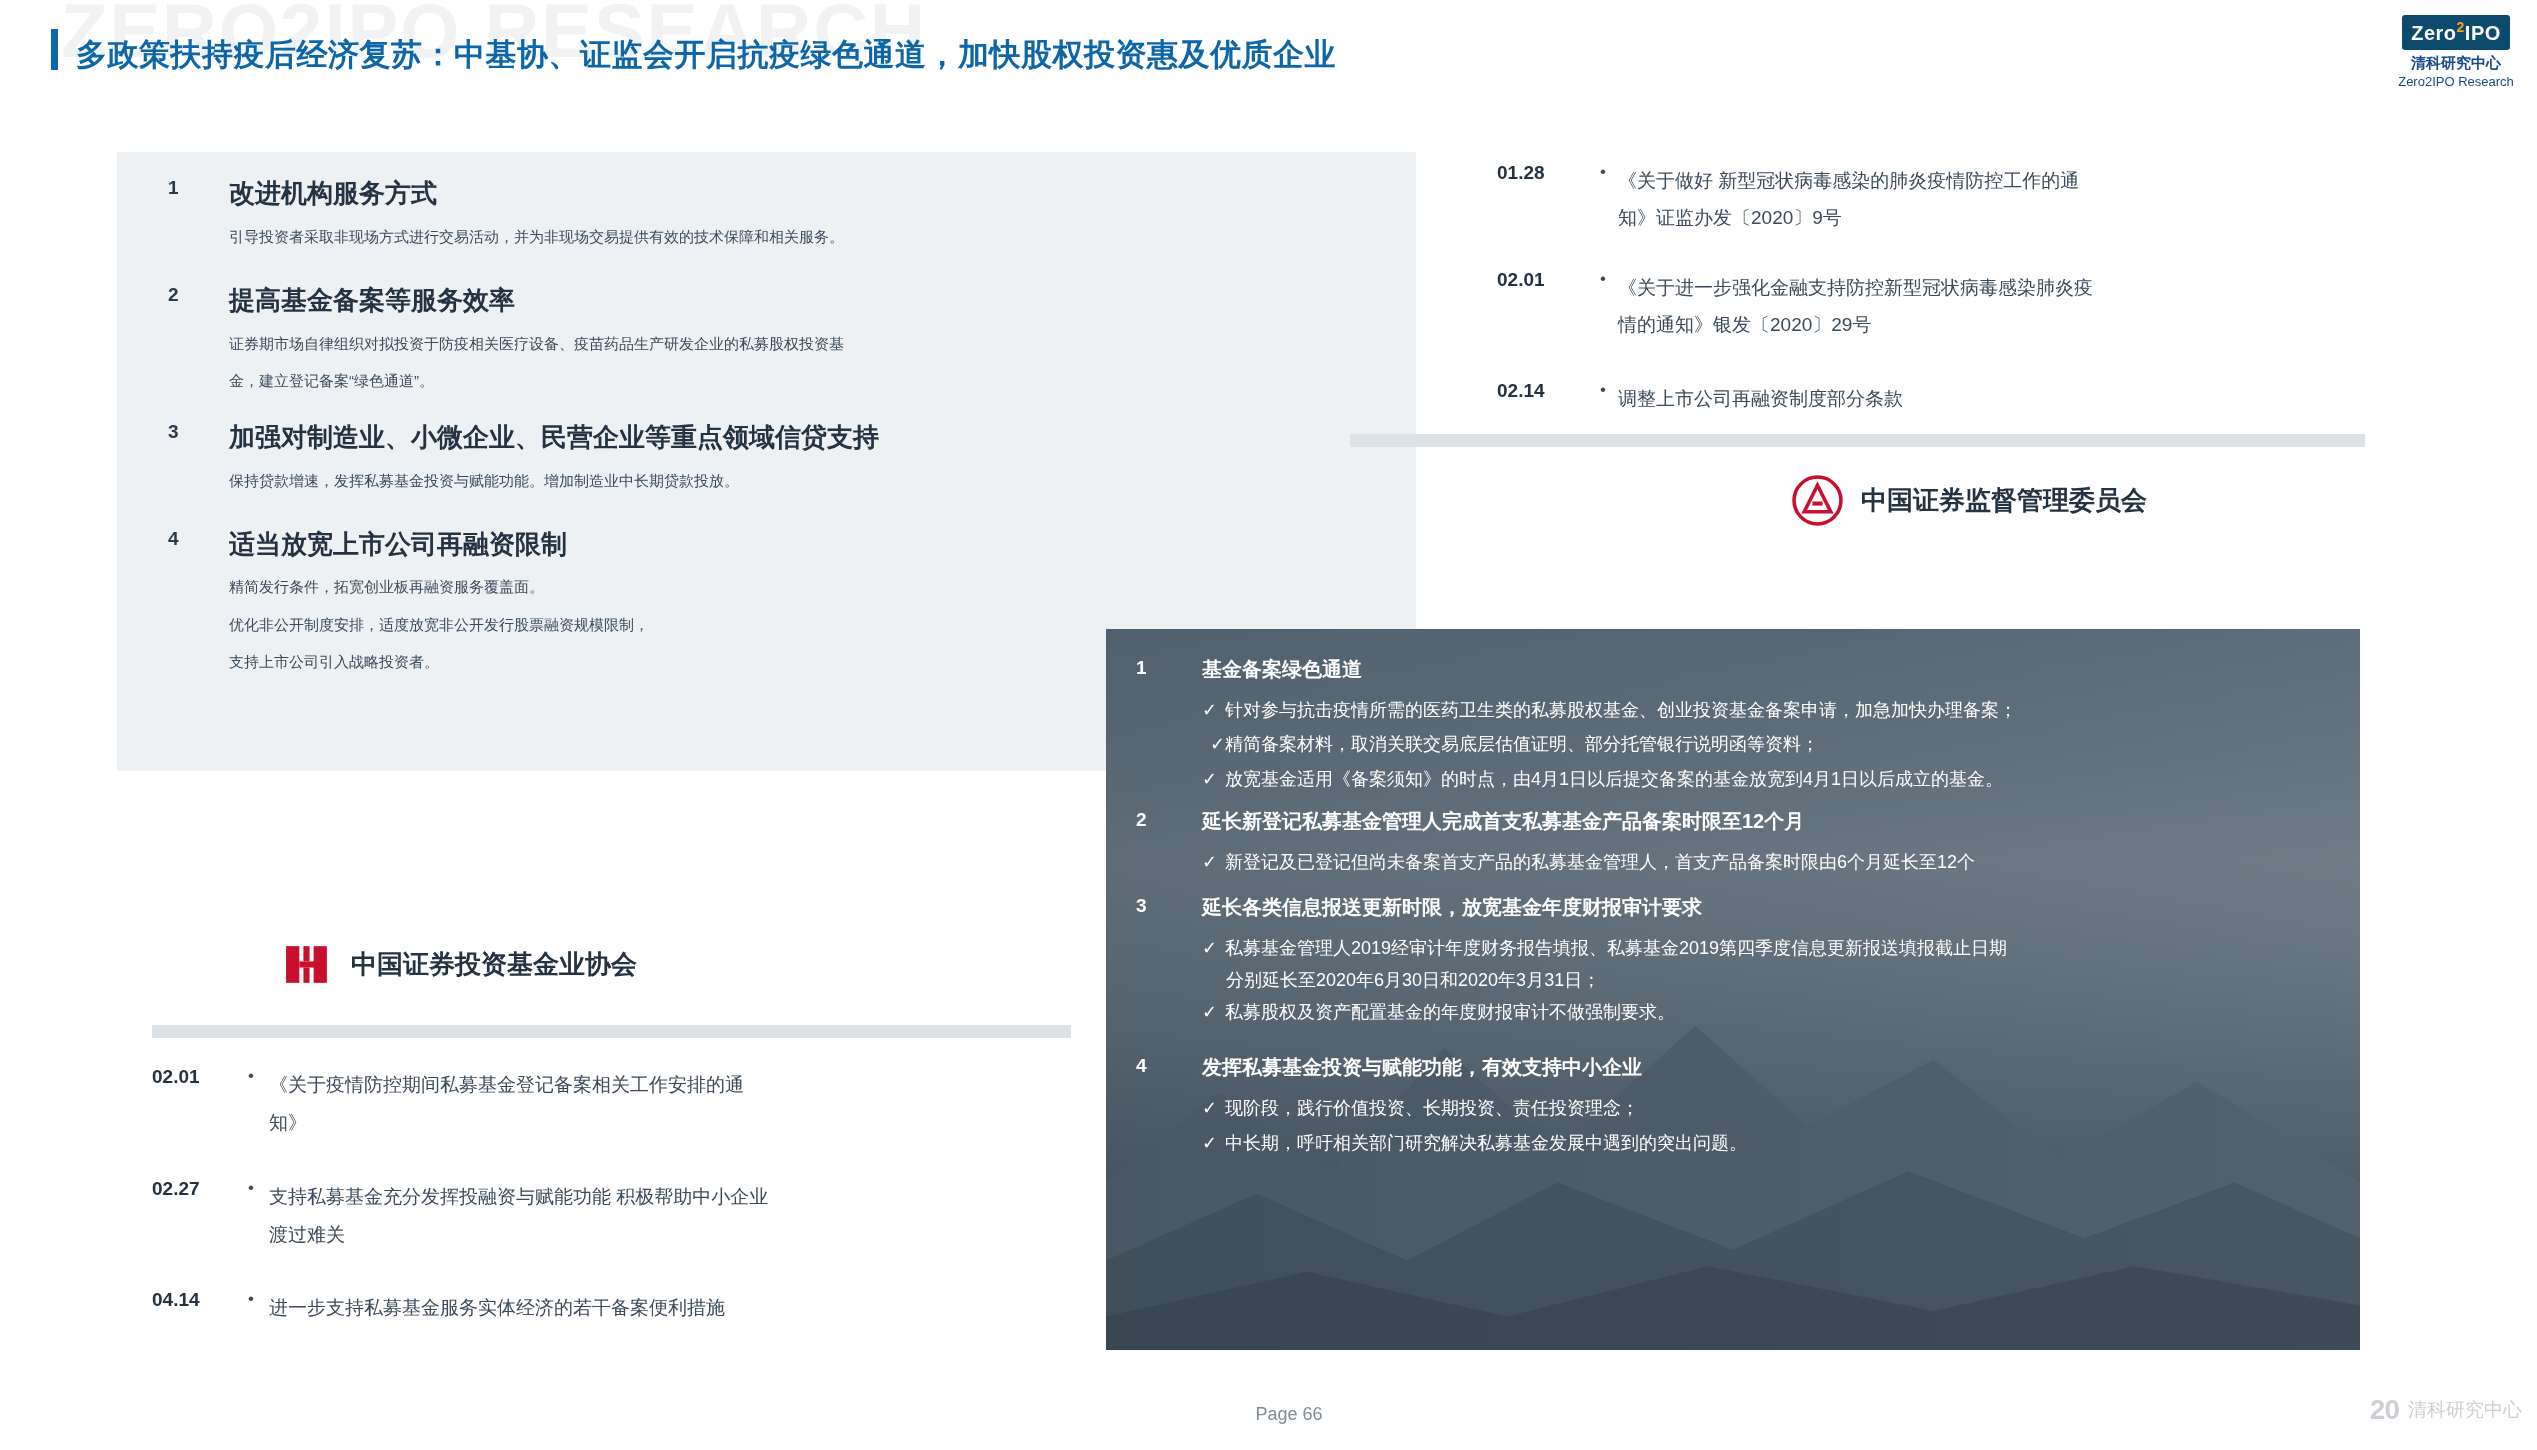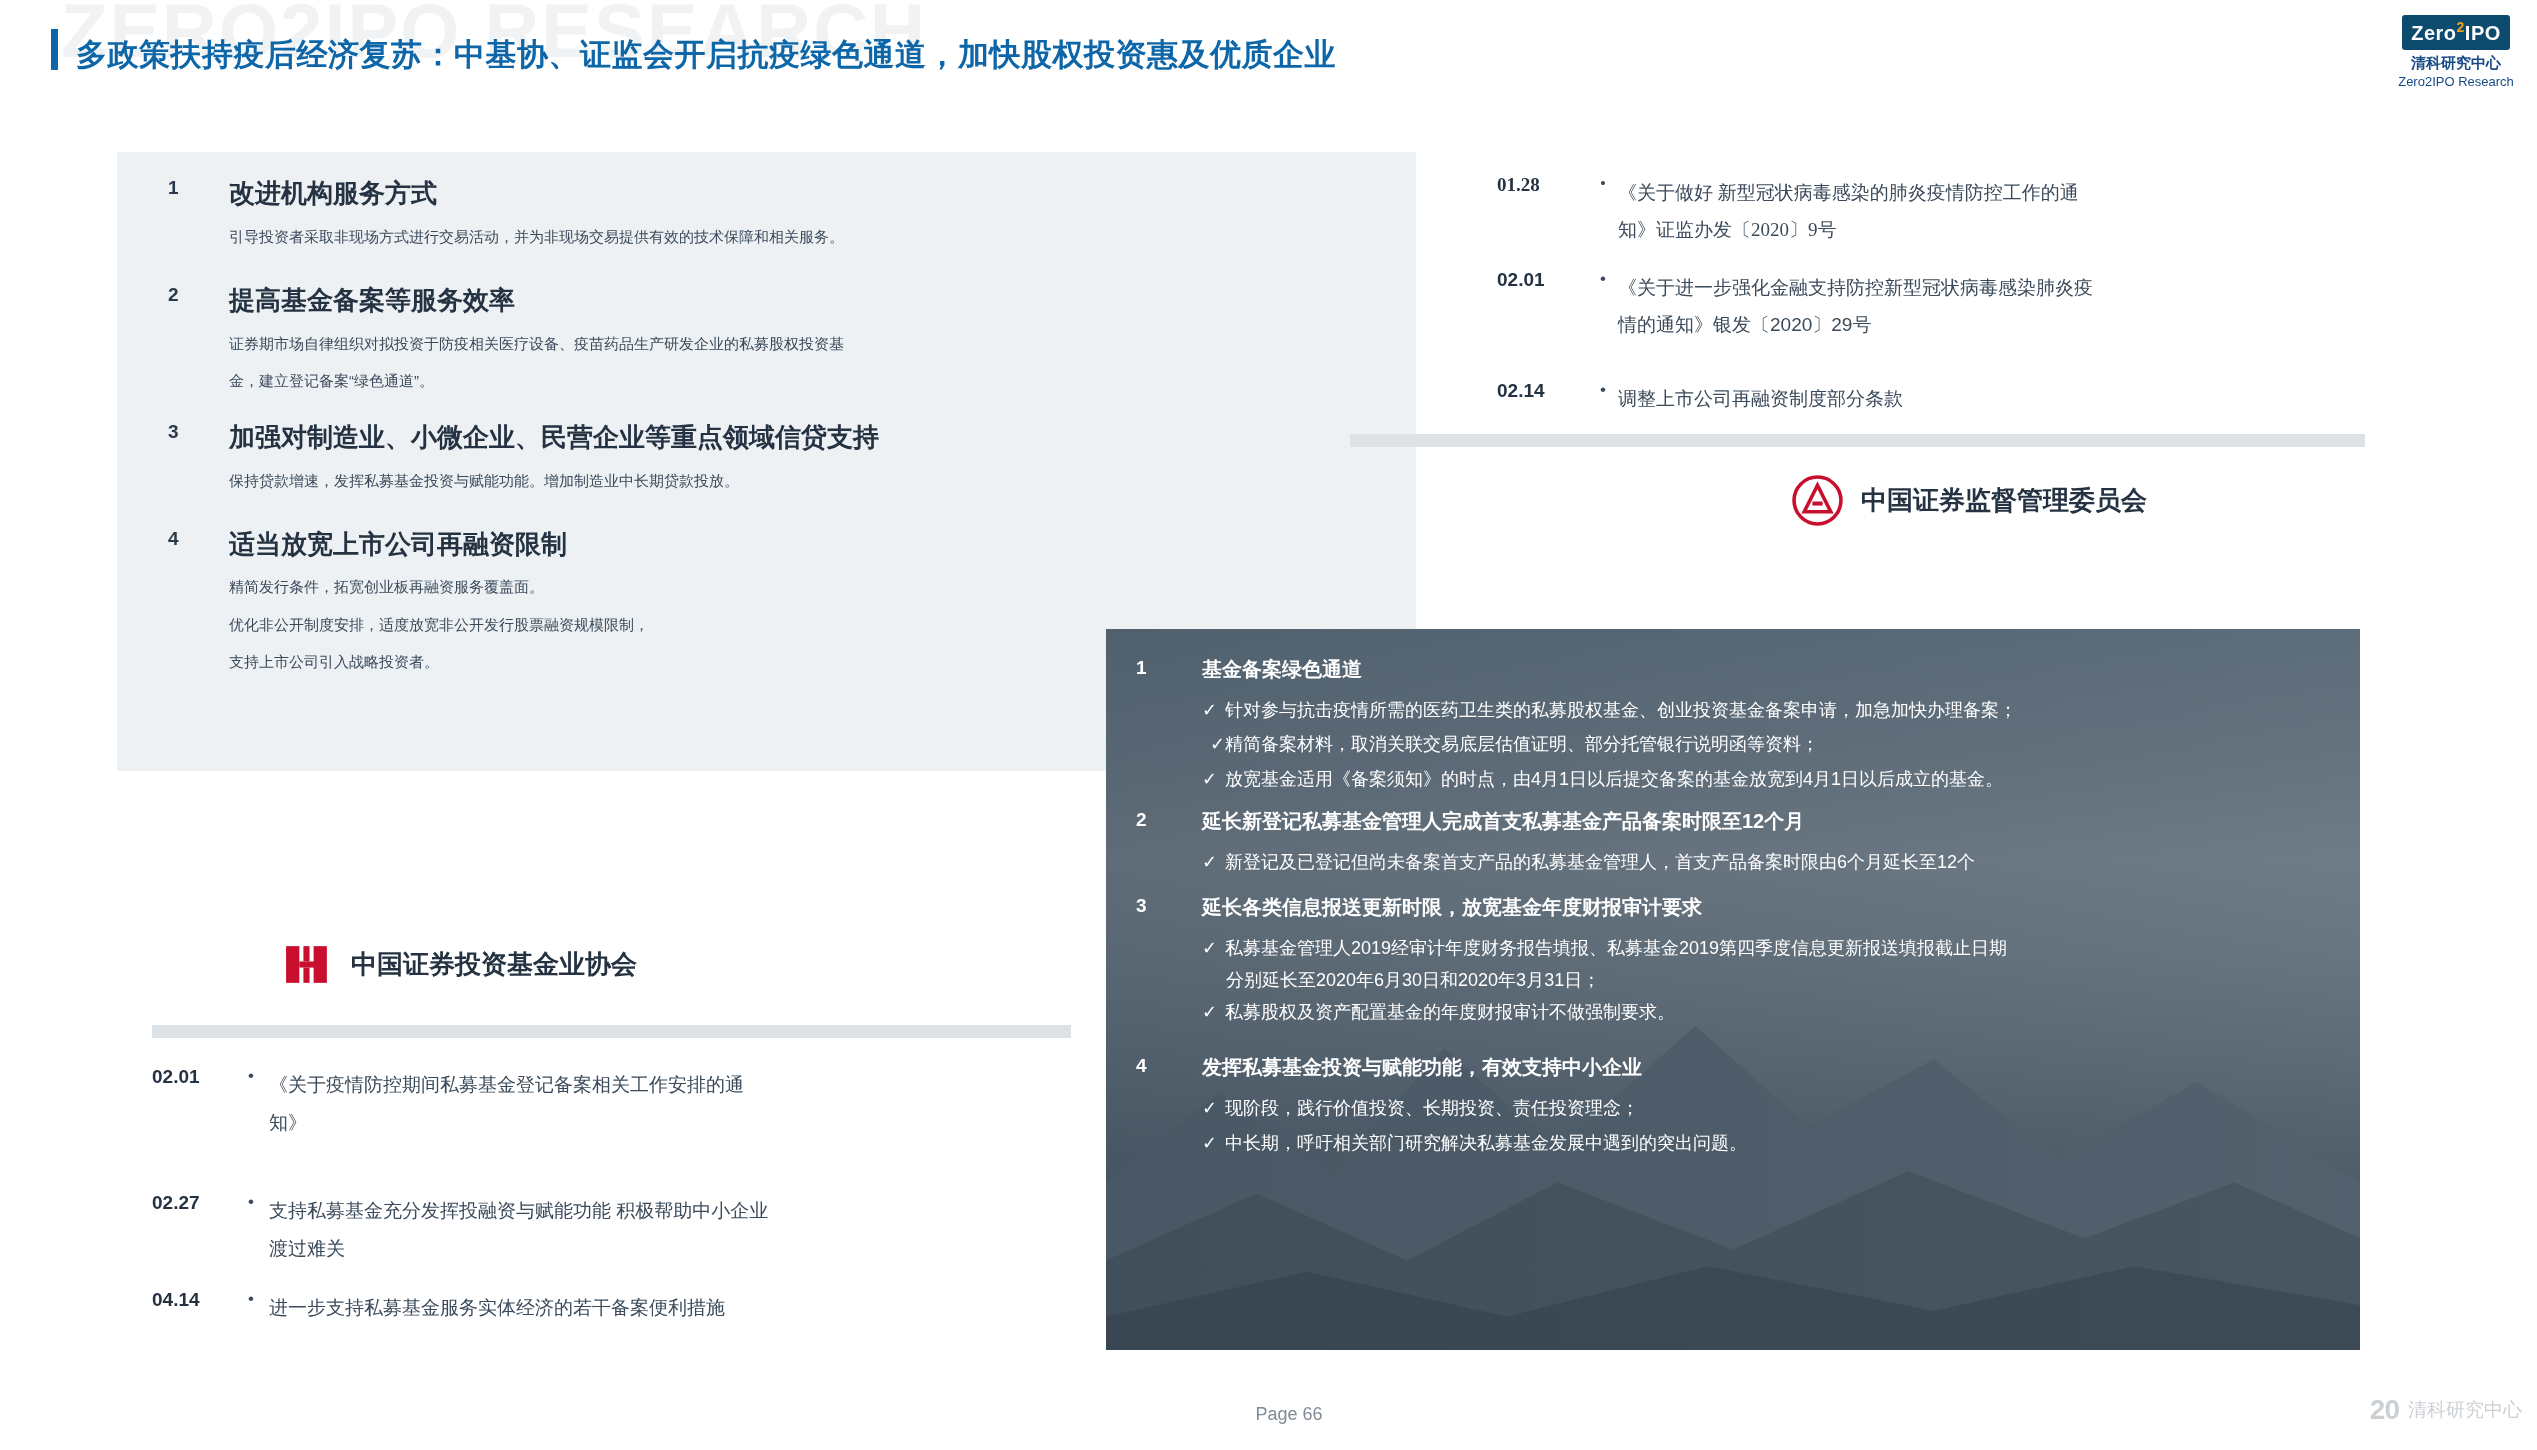--- a/index.html
+++ b/index.html
@@ -363,21 +363,21 @@
     <div class="num-item">
       <div class="num" style="left:51px; top:376px;">4</div>
       <div class="item-title" style="left:112px; top:375px;">适当放宽上市公司再融资限制</div>
       <div class="item-body" style="left:112px; top:416px;">精简发行条件，拓宽创业板再融资服务覆盖面。</div>
       <div class="item-body" style="left:112px; top:454px;">优化非公开制度安排，适度放宽非公开发行股票融资规模限制，</div>
       <div class="item-body" style="left:112px; top:491px;">支持上市公司引入战略投资者。</div>
     </div>
   </div>
 
   <div class="rt-list">
-    <div class="rt-row" style="top:22px;font-family:Liberation Serif, serif;">
+    <div class="rt-row" style="top:10px;">
       <div class="rt-date">01.28</div>
       <div class="rt-dot">•</div>
       <div class="rt-text">
         <div>《关于做好 新型冠状病毒感染的肺炎疫情防控工作的通</div>
         <div>知》证监办发〔2020〕9号</div>
       </div>
     </div>
     <div class="rt-row" style="top:117px;">
       <div class="rt-date">02.01</div>
       <div class="rt-dot">•</div>
@@ -425,21 +425,21 @@
 
   <div class="lb-list">
     <div class="lb-row" style="top:5px;">
       <div class="lb-date">02.01</div>
       <div class="lb-dot">•</div>
       <div class="lb-text">
         <div>《关于疫情防控期间私募基金登记备案相关工作安排的通</div>
         <div>知》</div>
       </div>
     </div>
-    <div class="lb-row" style="top:117px;margin-top:14px;">
+    <div class="lb-row" style="top:117px;">
       <div class="lb-date">02.27</div>
       <div class="lb-dot">•</div>
       <div class="lb-text">
         <div>支持私募基金充分发挥投融资与赋能功能 积极帮助中小企业</div>
         <div>渡过难关</div>
       </div>
     </div>
     <div class="lb-row" style="top:228px;">
       <div class="lb-date">04.14</div>
       <div class="lb-dot">•</div>

